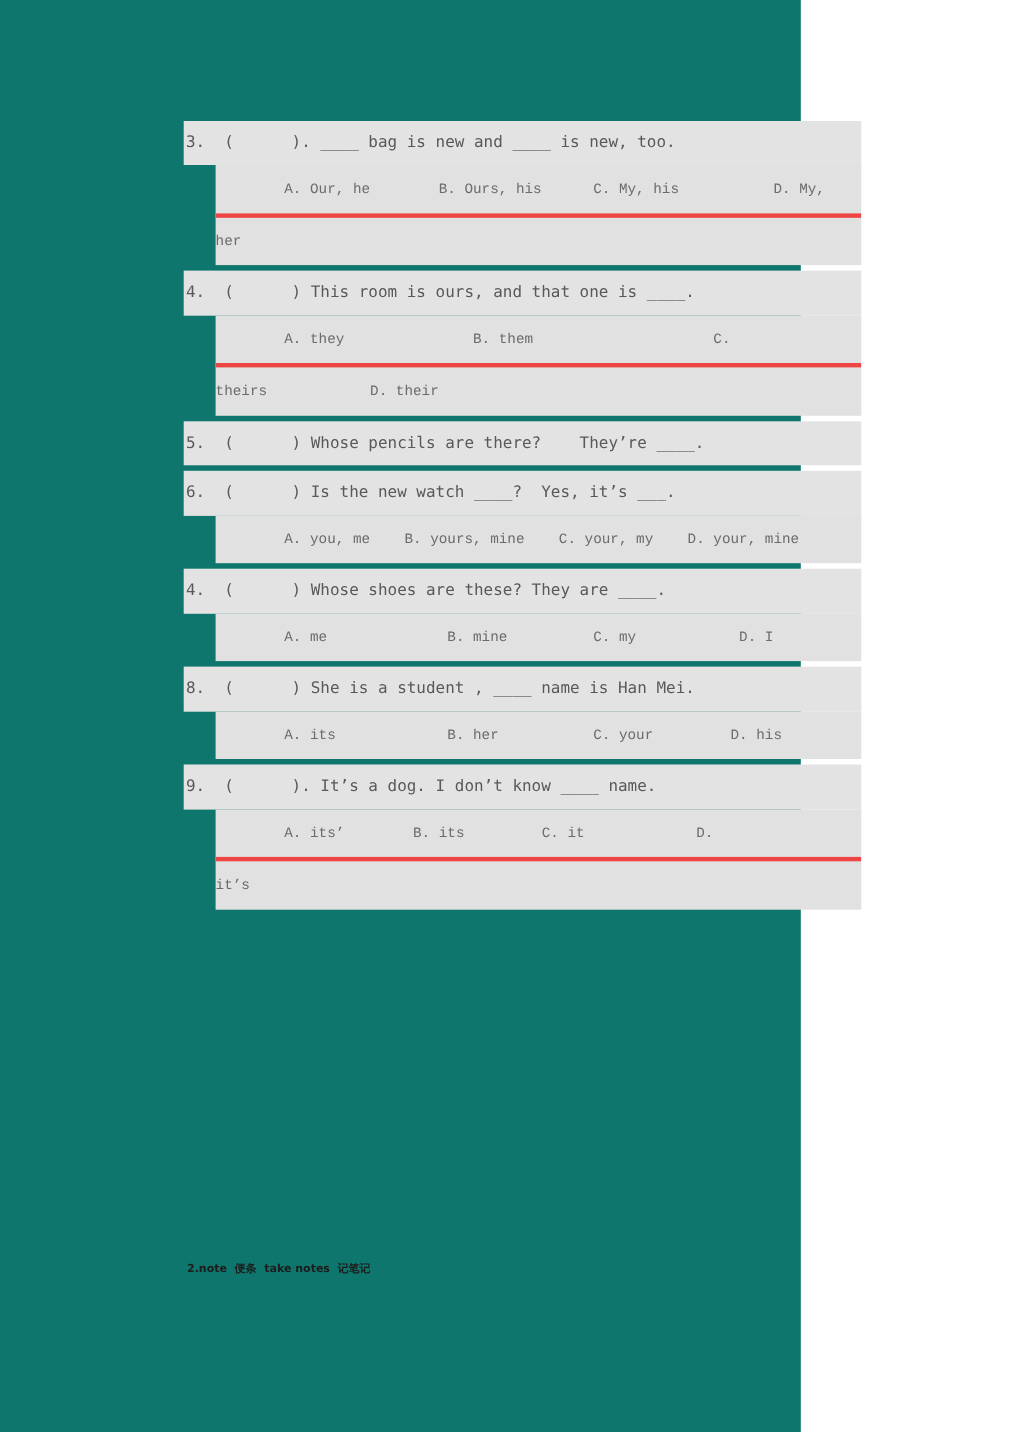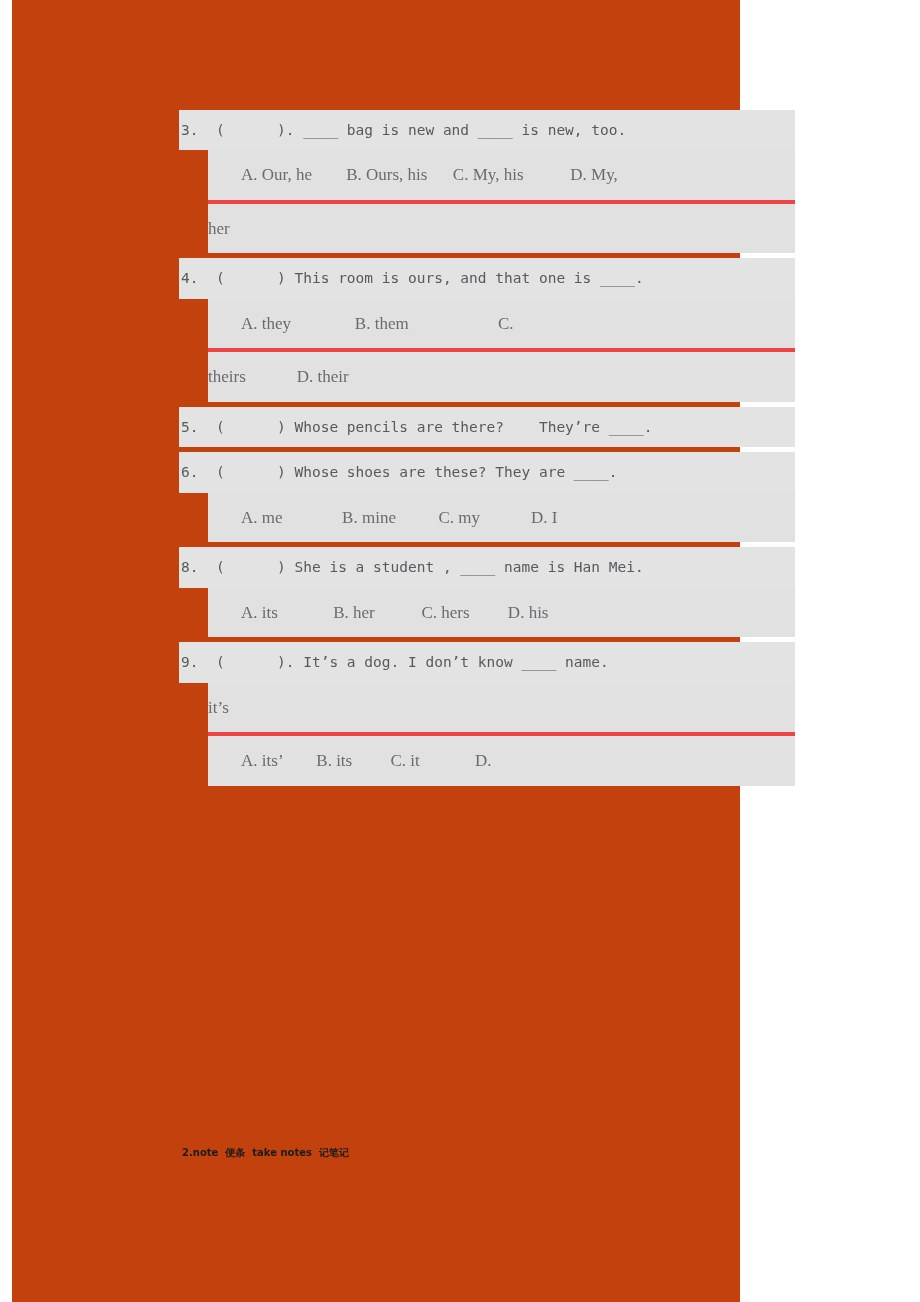--- a/index.html
+++ b/index.html
@@ -11,25 +11,25 @@
     width: 920px;
     height: 1302px;
     position: relative;
     overflow: hidden;
     font-family: "Liberation Serif", "DejaVu Serif", serif;
   }
 
   
   .page {
     position: absolute;
-    left: 12px;
+    left: 0;
     top: 0;
     width: 728px;
     height: 1302px;
-    background: #c2410c;
+    background: #0f766e;
   }
 
   .doc-body {
     position: absolute;
     left: 167px;
     top: 110px;
     width: 616px;
   }
 
   
@@ -52,22 +52,22 @@
     white-space: pre;
     overflow: hidden;
   }
 
   
   .choices {
     margin-left: 29px;
     width: 587px;
     background: #e1e1e1;
     color: #6a6b6d;
-    font-family: Liberation Serif, serif;
-    font-size: 17px;
+    font-family: Liberation Mono, monospace;
+    font-size: 13px;
     line-height: 1.5;
     padding: 0;
     overflow: hidden;
   }
 
   .choice-line {
     white-space: pre;
     padding: 12px 4px 12px 0;
   }
   .choice-line + .choice-line {
@@ -129,40 +129,46 @@
           <div class="choice-line cont">theirs            D. their</div>
         </div>
       </div>
 
       <div class="qitem">
         <div class="stem">5.  (      ) Whose pencils are there?    They’re ____.</div>
         <div class="choices">
         </div>
       </div>
 
+      <div class="qitem">
+        <div class="stem">6.  (      ) Is the new watch ____?  Yes, it’s ___.</div>
+        <div class="choices">
+          <div class="choice-line">        A. you, me    B. yours, mine    C. your, my    D. your, mine</div>
+        </div>
+      </div>
 
       <div class="qitem">
-        <div class="stem">6.  (      ) Whose shoes are these? They are ____.</div>
+        <div class="stem">4.  (      ) Whose shoes are these? They are ____.</div>
         <div class="choices">
           <div class="choice-line">        A. me              B. mine          C. my            D. I</div>
         </div>
       </div>
 
       <div class="qitem">
         <div class="stem">8.  (      ) She is a student , ____ name is Han Mei.</div>
         <div class="choices">
-          <div class="choice-line">        A. its             B. her           C. hers         D. his</div>
+          <div class="choice-line">        A. its             B. her           C. your         D. his</div>
         </div>
       </div>
 
       <div class="qitem">
         <div class="stem">9.  (      ). It’s a dog. I don’t know ____ name.</div>
         <div class="choices">
+          <div class="choice-line">        A. its’        B. its         C. it             D.</div>
           <div class="choice-line cont">it’s</div>
-          <div class="choice-line">        A. its’        B. its         C. it             D.</div>
         </div>
       </div>
 
     </div>
   </div>
 
 
   <div class="note-line">2.note  便条  take notes  记笔记</div>
 
 </div>

